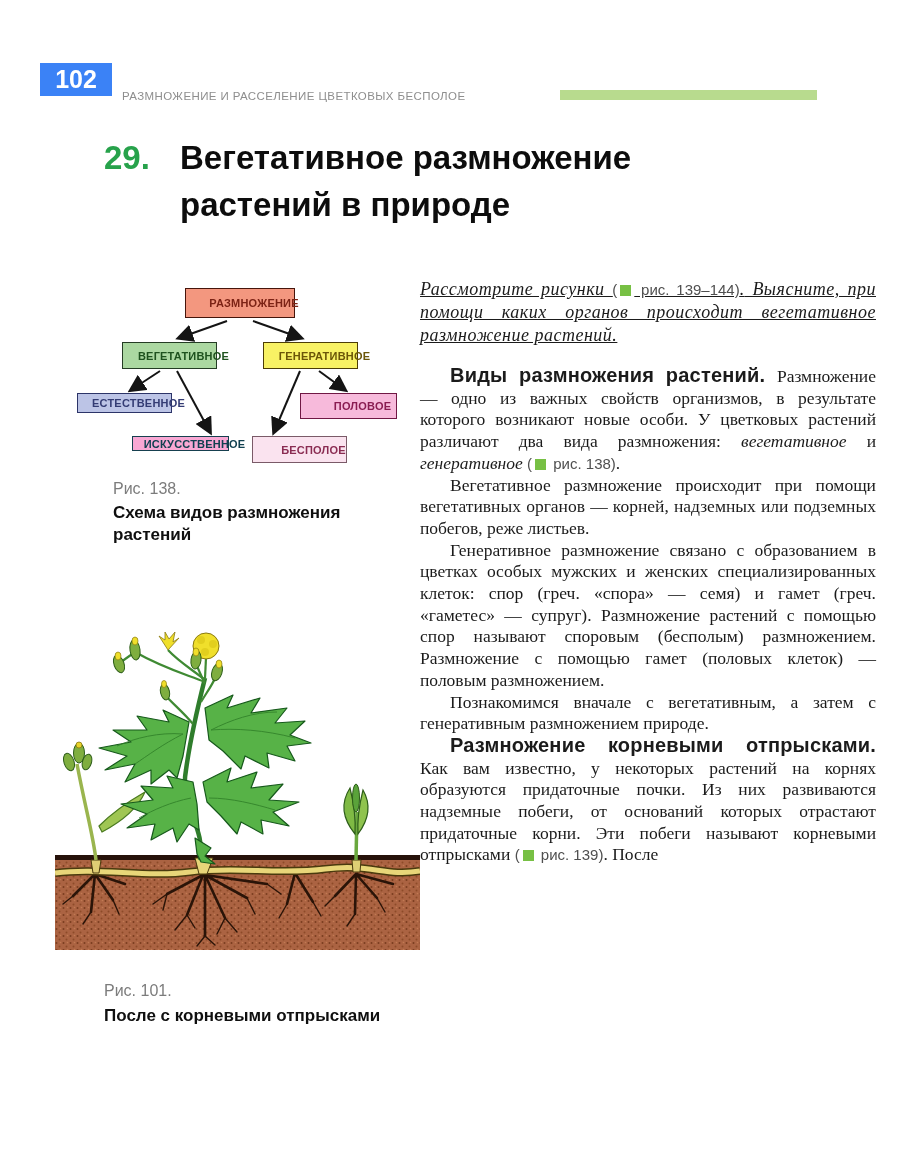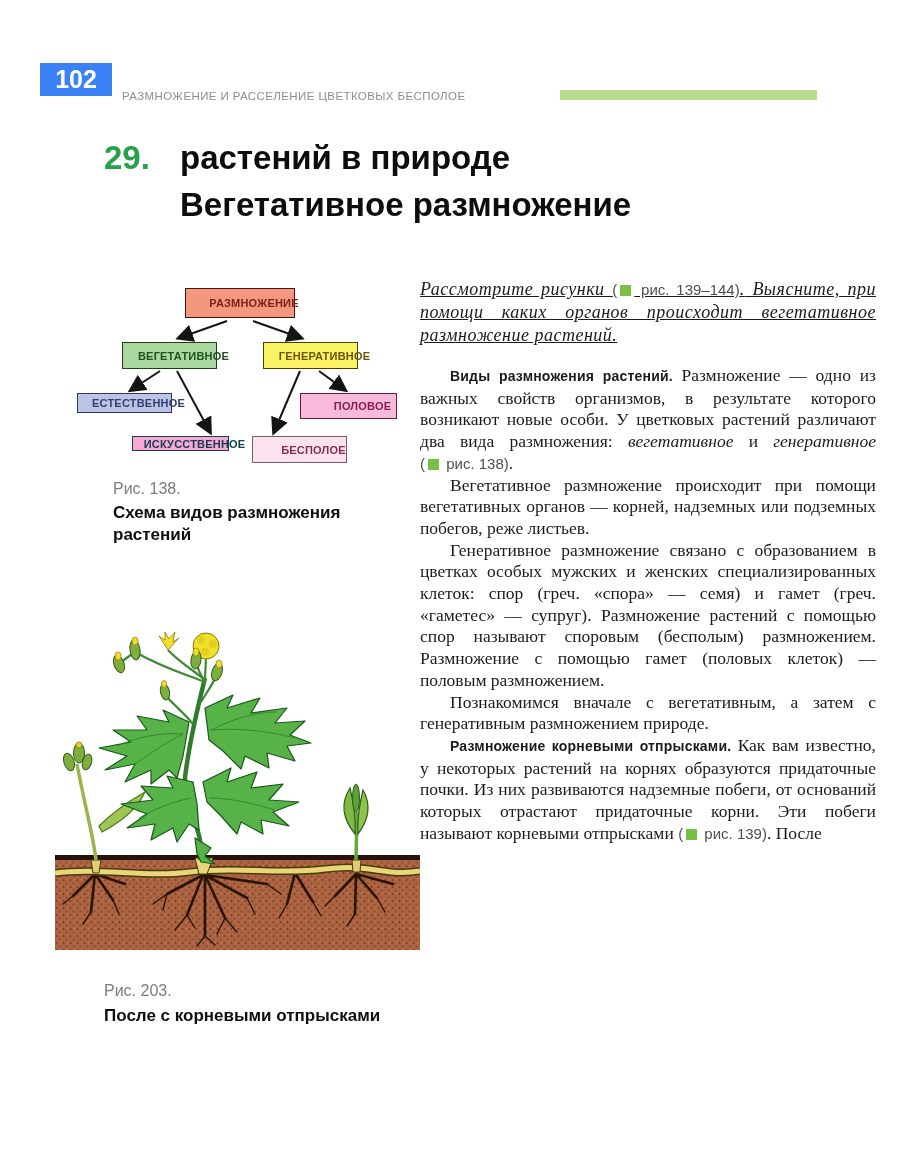--- a/index.html
+++ b/index.html
@@ -47,41 +47,41 @@
   
   .text-col { left:420px; top:278px; width:456px; }
   .para {
     margin:0; text-align:justify; text-indent:30px;
     font:17.5px/21.7px "Liberation Serif", serif; color:#1b1b1b;
   }
   .para.intro {
     font-style:italic; font-size:18px; line-height:23px;
     letter-spacing:0.5px; text-indent:0; margin-bottom:18px;text-decoration:underline;
   }
-  .run-b { font-family:"Liberation Sans", sans-serif; font-weight:bold; font-size:14px; letter-spacing:0.2px; }
+  .run-b { font-family:"Liberation Sans", sans-serif; font-weight:bold; font-size:20px; letter-spacing:0.2px; }
   .run-i { font-style:italic; }
   .figref {
     font-family:"Liberation Sans", sans-serif; font-style:normal;
     font-size:15px; color:#4f4f4f; letter-spacing:0; white-space:nowrap;
   }
   .refsq { display:inline-block; width:11px; height:11px; margin:0 3px 0 3px; vertical-align:-1px; }
 </style>
 </head>
 <body>
 
 <div class="abs pagenum-box" style="background-color: #3b82f6;">
   <span>102</span>
 </div>
 <div class="abs running-head">РАЗМНОЖЕНИЕ И РАССЕЛЕНИЕ ЦВЕТКОВЫХ БЕСПОЛОЕ</div>
 <div class="abs head-bar" style="background-color: rgb(184, 219, 142);"></div>
 
 <div class="abs chapter-num" style="color: rgb(39, 162, 75);">29.</div>
 <div class="abs chapter-title">
+  <div>Вегетативное размножение</div>
   <div>растений в природе</div>
-  <div>Вегетативное размножение</div>
 </div>
 
 <div class="abs diagram">
   <svg class="arrows" width="360" height="200" viewBox="0 0 360 200">
     <defs>
       <marker id="ah" markerWidth="9" markerHeight="9" refX="7" refY="4.5" orient="auto">
         <path d="M0,0 L9,4.5 L0,9 z" fill="#141414"></path>
       </marker>
     </defs>
     <g stroke="#141414" stroke-width="2" fill="none">
@@ -205,21 +205,21 @@
         <ellipse cx="63" cy="44" rx="3" ry="4"></ellipse>
         <ellipse cx="80" cy="29" rx="3" ry="4"></ellipse>
         <ellipse cx="141" cy="40" rx="3" ry="4"></ellipse>
         <ellipse cx="164" cy="52" rx="3" ry="4"></ellipse>
         <ellipse cx="109" cy="72" rx="2.5" ry="3.5"></ellipse>
       </g>
     </g>
   </g>
 </svg>
 
-<div class="abs fig-label" style="left:104px;top:982px">Рис. 203.</div>
+<div class="abs fig-label" style="left:104px;top:982px">Рис. 101.</div>
 <div class="abs fig-caption" style="left:104px;top:1005px;width:330px">После с корневыми отпрысками</div>
 
 <div class="abs text-col">
     <p class="para intro"><span class="run-i">Рассмотрите рисунки </span><span class="figref" style="color: rgb(79, 79, 79);">(<span class="refsq" style="background-color: rgb(119, 192, 68);"></span>&nbsp;рис. 139–144)</span><span class="run-n">.</span><span class="run-i"> Выясните, при помощи каких органов происходит вегетативное размножение растений.</span></p>
     <p class="para body"><span class="run-b">Виды размножения растений. </span><span class="run-n">Размножение — одно из важных свойств организмов, в результате которого возникают новые особи. У цветковых растений различают два вида размножения: </span><span class="run-i">вегетативное</span><span class="run-n"> и </span><span class="run-i">генеративное</span><span class="run-n"> </span><span class="figref" style="color: rgb(79, 79, 79);">(<span class="refsq" style="background-color: rgb(119, 192, 68);"></span>&nbsp;рис. 138)</span><span class="run-n">.</span></p>
     <p class="para body"><span class="run-n">Вегетативное размножение происходит при помощи вегетативных органов — корней, надземных или подземных побегов, реже листьев.</span></p>
     <p class="para body"><span class="run-n">Генеративное размножение связано с образованием в цветках особых мужских и женских специализированных клеток: спор (греч. «спора» — семя) и гамет (греч. «гаметес» — супруг). Размножение растений с помощью спор называют споровым (бесполым) размножением. Размножение с помощью гамет (половых клеток) — половым размножением.</span></p>
     <p class="para body"><span class="run-n">Познакомимся вначале с вегетативным, а затем с генеративным размножением природе.</span></p>
     <p class="para body"><span class="run-b">Размножение корневыми отпрысками. </span><span class="run-n">Как вам известно, у некоторых растений на корнях образуются придаточные почки. Из них развиваются надземные побеги, от оснований которых отрастают придаточные корни. Эти побеги называют корневыми отпрысками </span><span class="figref" style="color: rgb(79, 79, 79);">(<span class="refsq" style="background-color: rgb(119, 192, 68);"></span>&nbsp;рис. 139)</span><span class="run-n">. После</span></p>
   </div>

